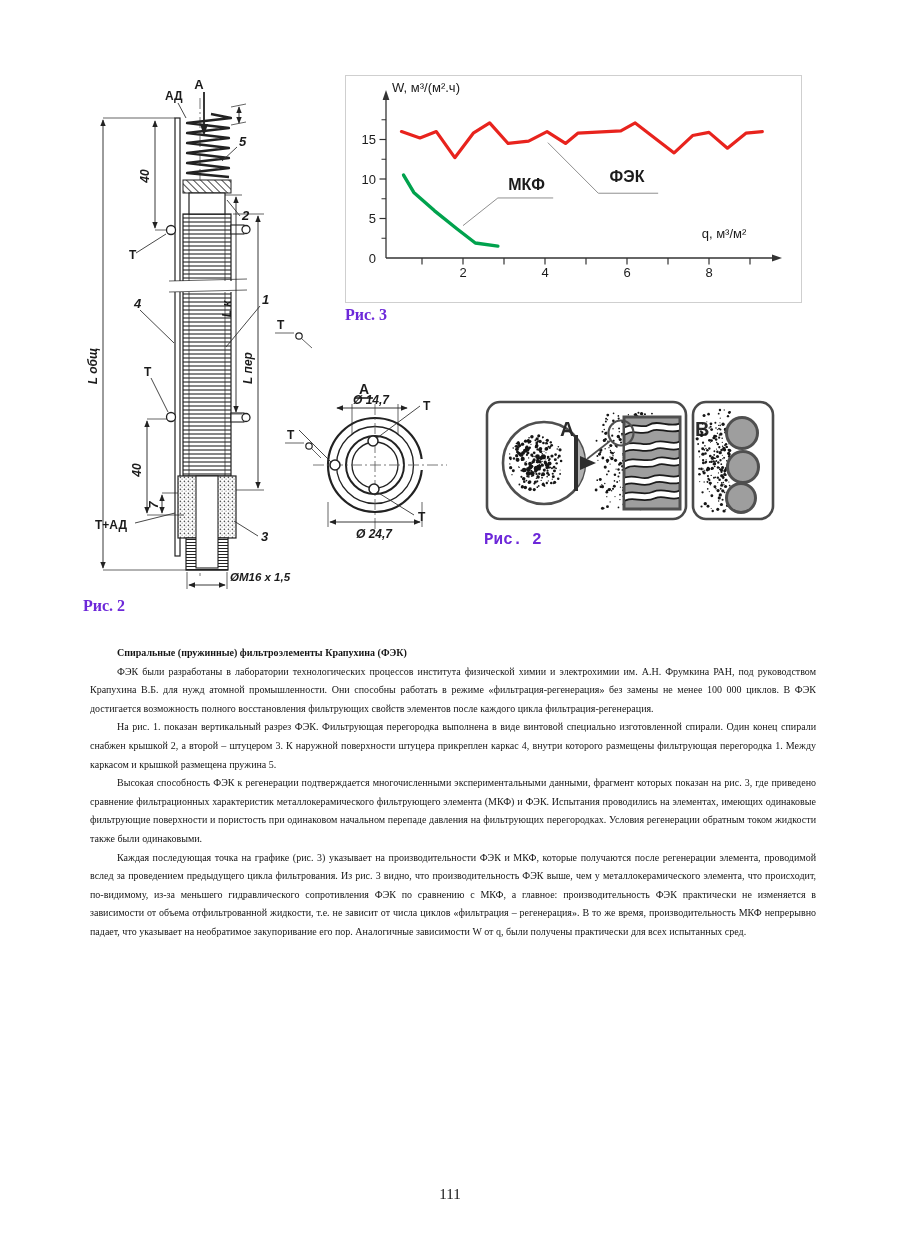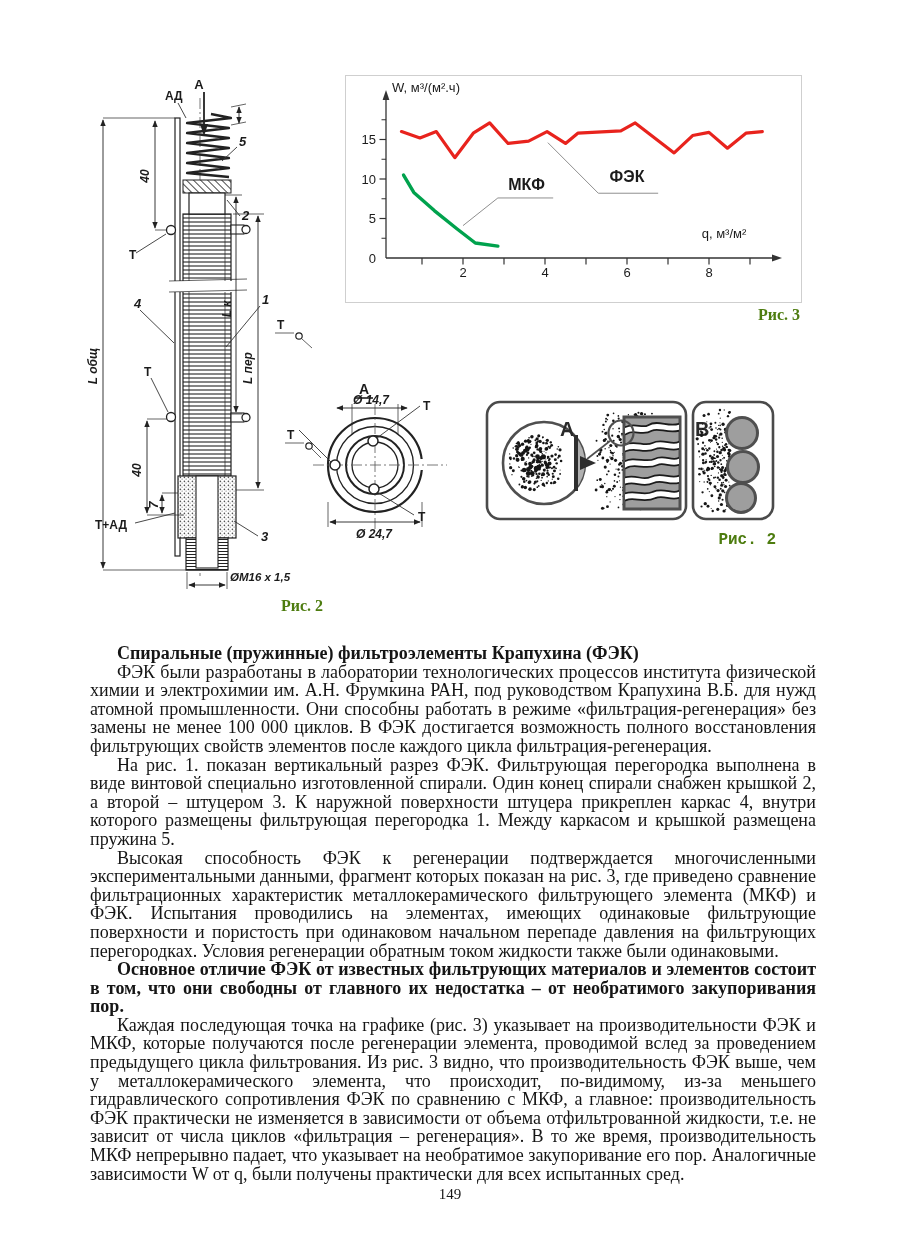--- a/index.html
+++ b/index.html
@@ -1,24 +1,24 @@
 <!DOCTYPE html>
 <html><head>
 <meta charset="utf-8">
 <style>
   html,body{margin:0;padding:0;}
   body{width:900px;height:1260px;position:relative;background:#ffffff;font-family:"Liberation Serif",serif;color:#151515;overflow:hidden;}
   .abs{position:absolute;}
   
-  .figcap{font-weight:bold;font-size:16px;text-align:right;color:#4d7c0f;}
+  .figcap{font-weight:bold;font-size:16px;text-align:left;color:#6d28d9;}
   
   #chart-wrap{left:345px;top:75px;width:455px;height:226px;border:1px solid #cfcfcf;background:#fff;}
   #chart-svg{display:block;}
   
-  #article{left:90px;top:644px;width:726px;font-size:18px;line-height:18.6px;text-align:justify;}
+  #article{left:90px;top:644px;width:726px;font-size:10px;line-height:18.6px;text-align:justify;}
   #article p{margin:0;text-indent:27px;}
   #article .bold{font-weight:bold;}
   #page-number{left:0;top:1186px;width:900px;text-align:center;font-size:15px;}
   
   svg text{font-family:"Liberation Sans",sans-serif;fill:#1b1b1b;}
   .dimtxt{font-style:italic;font-weight:bold;font-size:12px;}
   .numtxt{font-style:italic;font-weight:bold;font-size:13px;}
   .ttxt{font-weight:bold;font-size:12px;}
   .thin{stroke:#222;stroke-width:0.7;fill:none;}
   .med{stroke:#222;stroke-width:1.2;fill:none;}
@@ -1030,17 +1030,16 @@
       <text x="281" y="106.16" fill="#e8231d" font-size="16" font-family="'Liberation Sans',sans-serif" font-weight="bold" text-anchor="middle">ФЭК</text>
     </svg>
 </div>
 <div class="abs figcap" style="left:345px;top:306px;width:455px;">Рис. 3</div>
 
 <div id="article" class="abs">
   <p class="bold">Спиральные (пружинные) фильтроэлементы Крапухина (ФЭК)</p>
   <p>ФЭК были разработаны в лаборатории технологических процессов института физической химии и электрохимии им. А.Н. Фрумкина РАН, под руководством Крапухина В.Б. для нужд атомной промышленности. Они способны работать в режиме «фильтрация-регенерация» без замены не менее 100 000 циклов. В ФЭК достигается возможность полного восстановления фильтрующих свойств элементов после каждого цикла фильтрация-регенерация.</p>
   <p>На рис. 1. показан вертикальный разрез ФЭК. Фильтрующая перегородка выполнена в виде винтовой специально изготовленной спирали. Один конец спирали снабжен крышкой 2, а второй – штуцером 3. К наружной поверхности штуцера прикреплен каркас 4, внутри которого размещены фильтрующая перегородка 1. Между каркасом и крышкой размещена пружина 5.</p>
   <p>Высокая способность ФЭК к регенерации подтверждается многочисленными экспериментальными данными, фрагмент которых показан на рис. 3, где приведено сравнение фильтрационных характеристик металлокерамического фильтрующего элемента (МКФ) и ФЭК. Испытания проводились на элементах, имеющих одинаковые фильтрующие поверхности и пористость при одинаковом начальном перепаде давления на фильтрующих перегородках. Условия регенерации обратным током жидкости также были одинаковыми.</p>
-  <p class="bold">Основное отличие ФЭК от известных фильтрующих материалов и элементов состоит в том, что они свободны от главного их недостатка – от необратимого закупоривания пор.</p>
   <p>Каждая последующая точка на графике (рис. 3) указывает на производительности ФЭК и МКФ, которые получаются после регенерации элемента, проводимой вслед за проведением предыдущего цикла фильтрования. Из рис. 3 видно, что производительность ФЭК выше, чем у металлокерамического элемента, что происходит, по-видимому, из-за меньшего гидравлического сопротивления ФЭК по сравнению с МКФ, а главное: производительность ФЭК практически не изменяется в зависимости от объема отфильтрованной жидкости, т.е. не зависит от числа циклов «фильтрация – регенерация». В то же время, производительность МКФ непрерывно падает, что указывает на необратимое закупоривание его пор. Аналогичные зависимости W от q, были получены практически для всех испытанных сред.</p>
 </div>
 
-<div id="page-number" class="abs">149</div>
+<div id="page-number" class="abs">111</div>
 
 </body></html>

